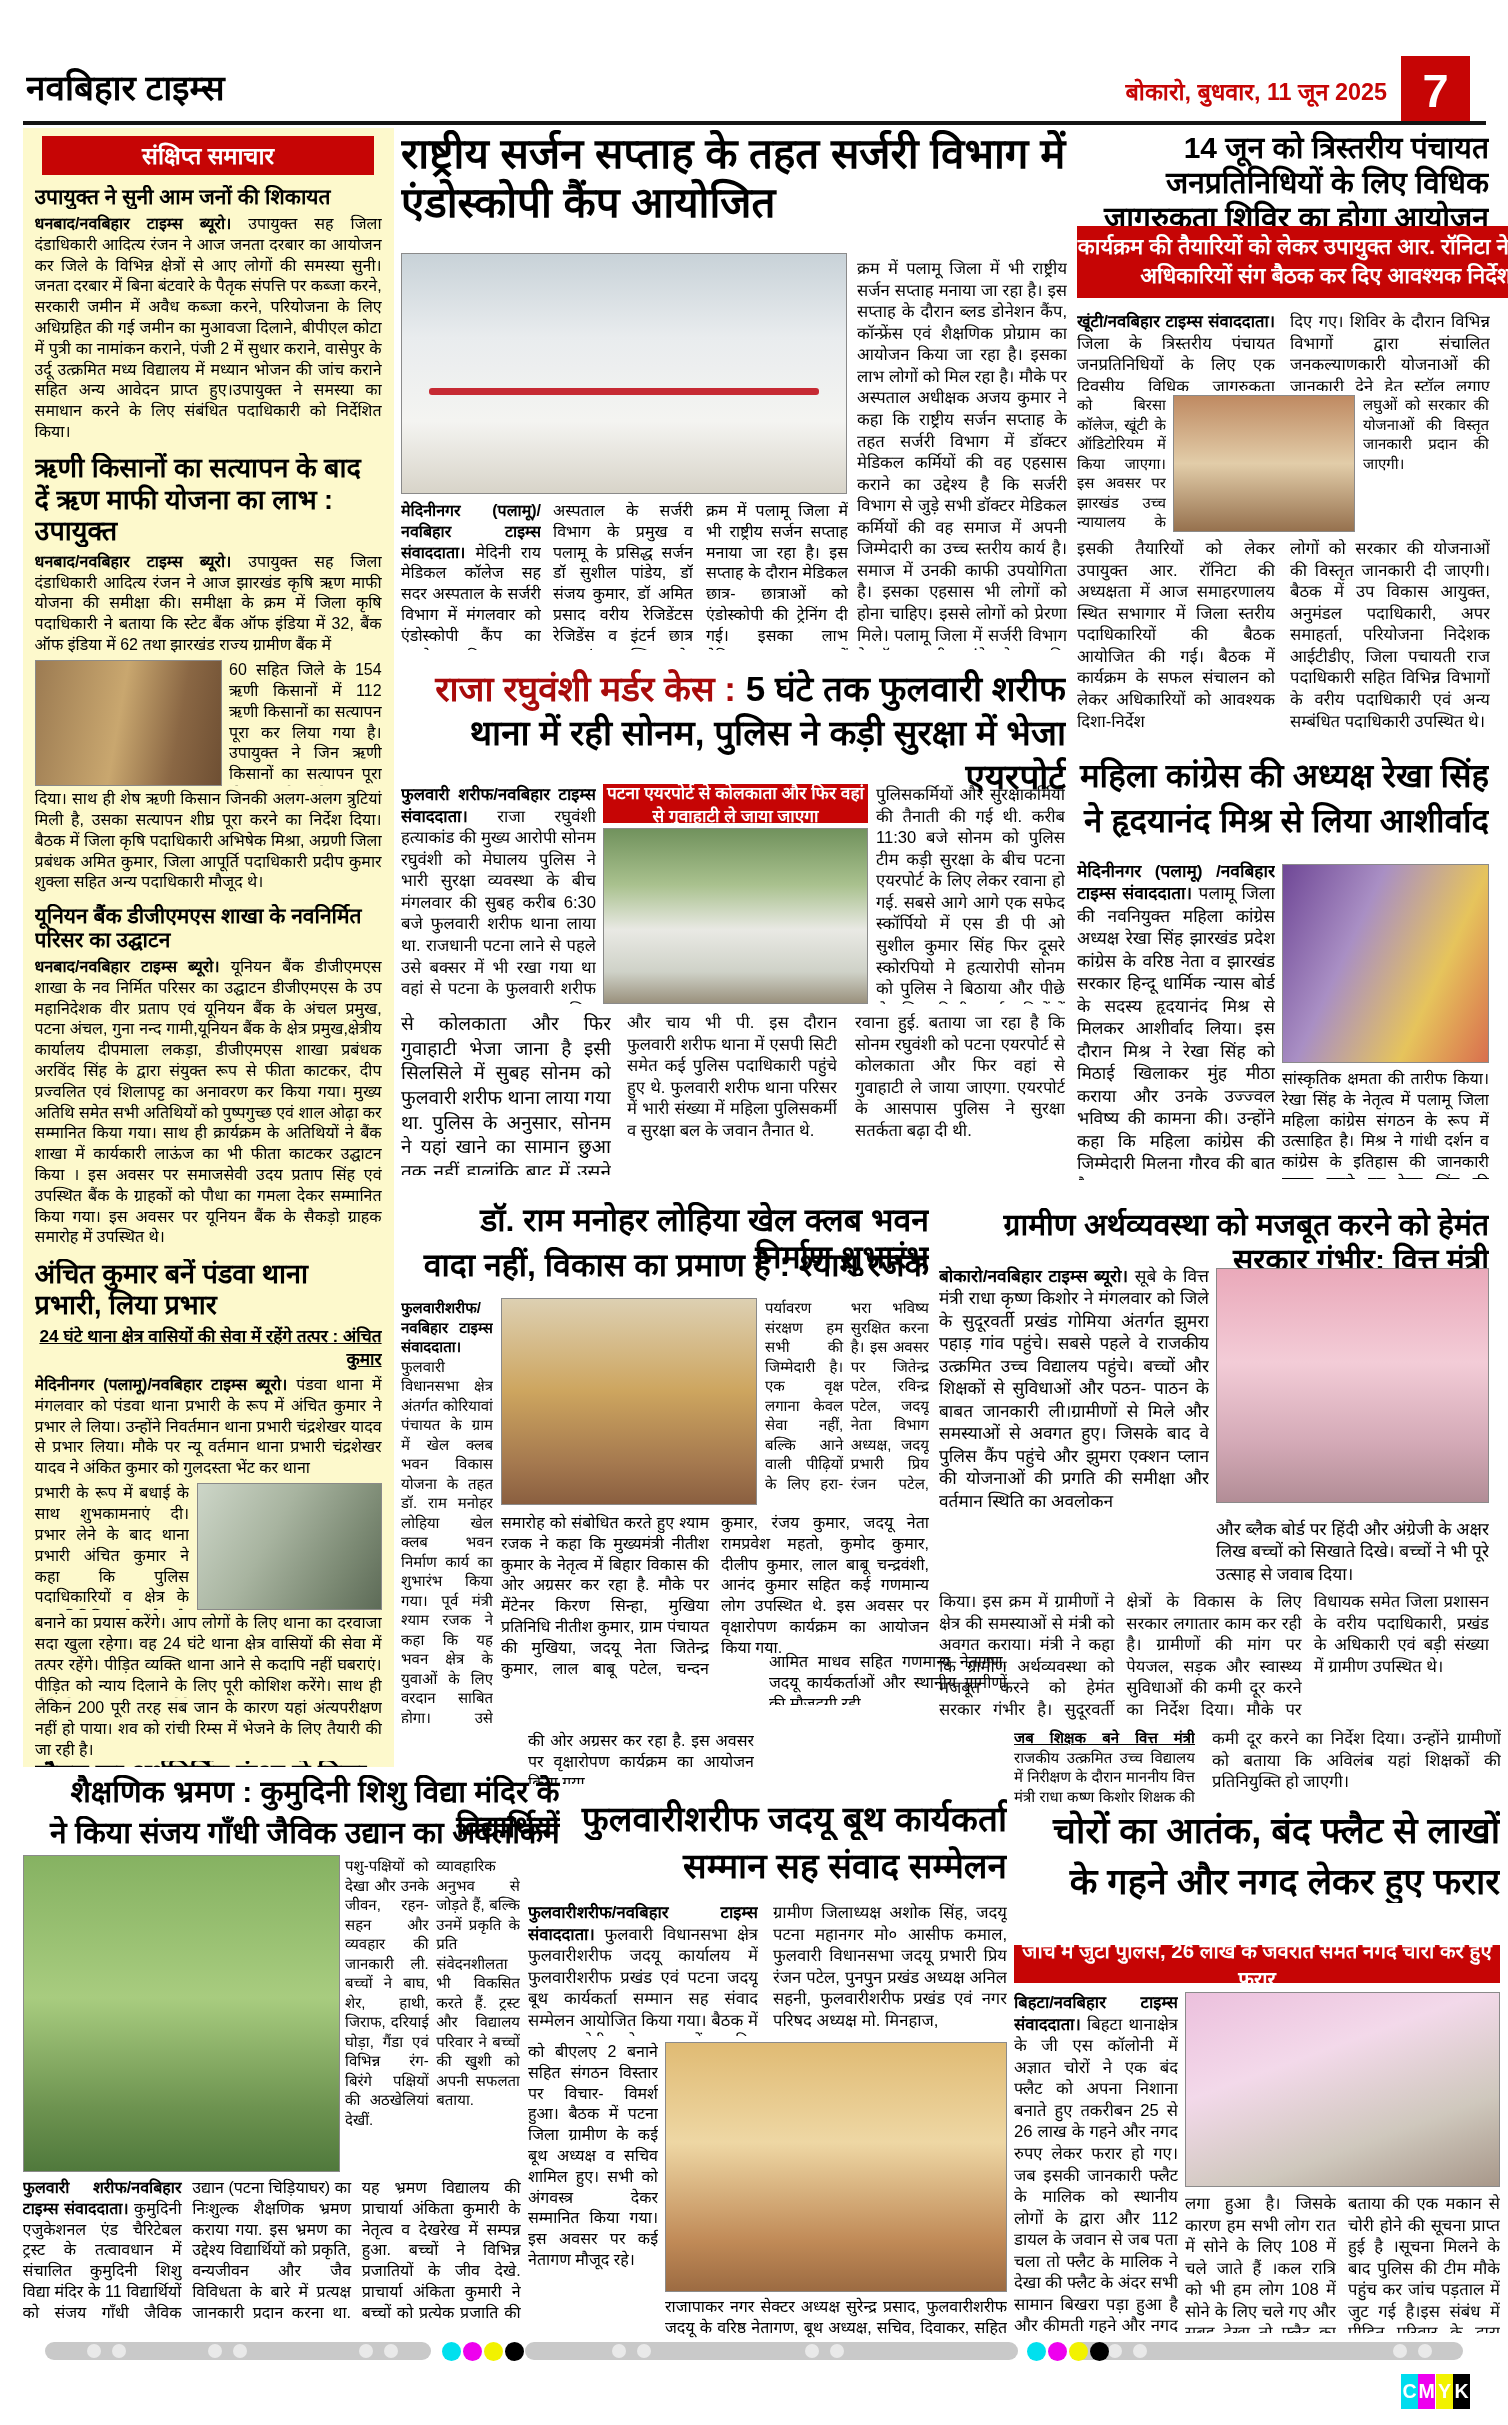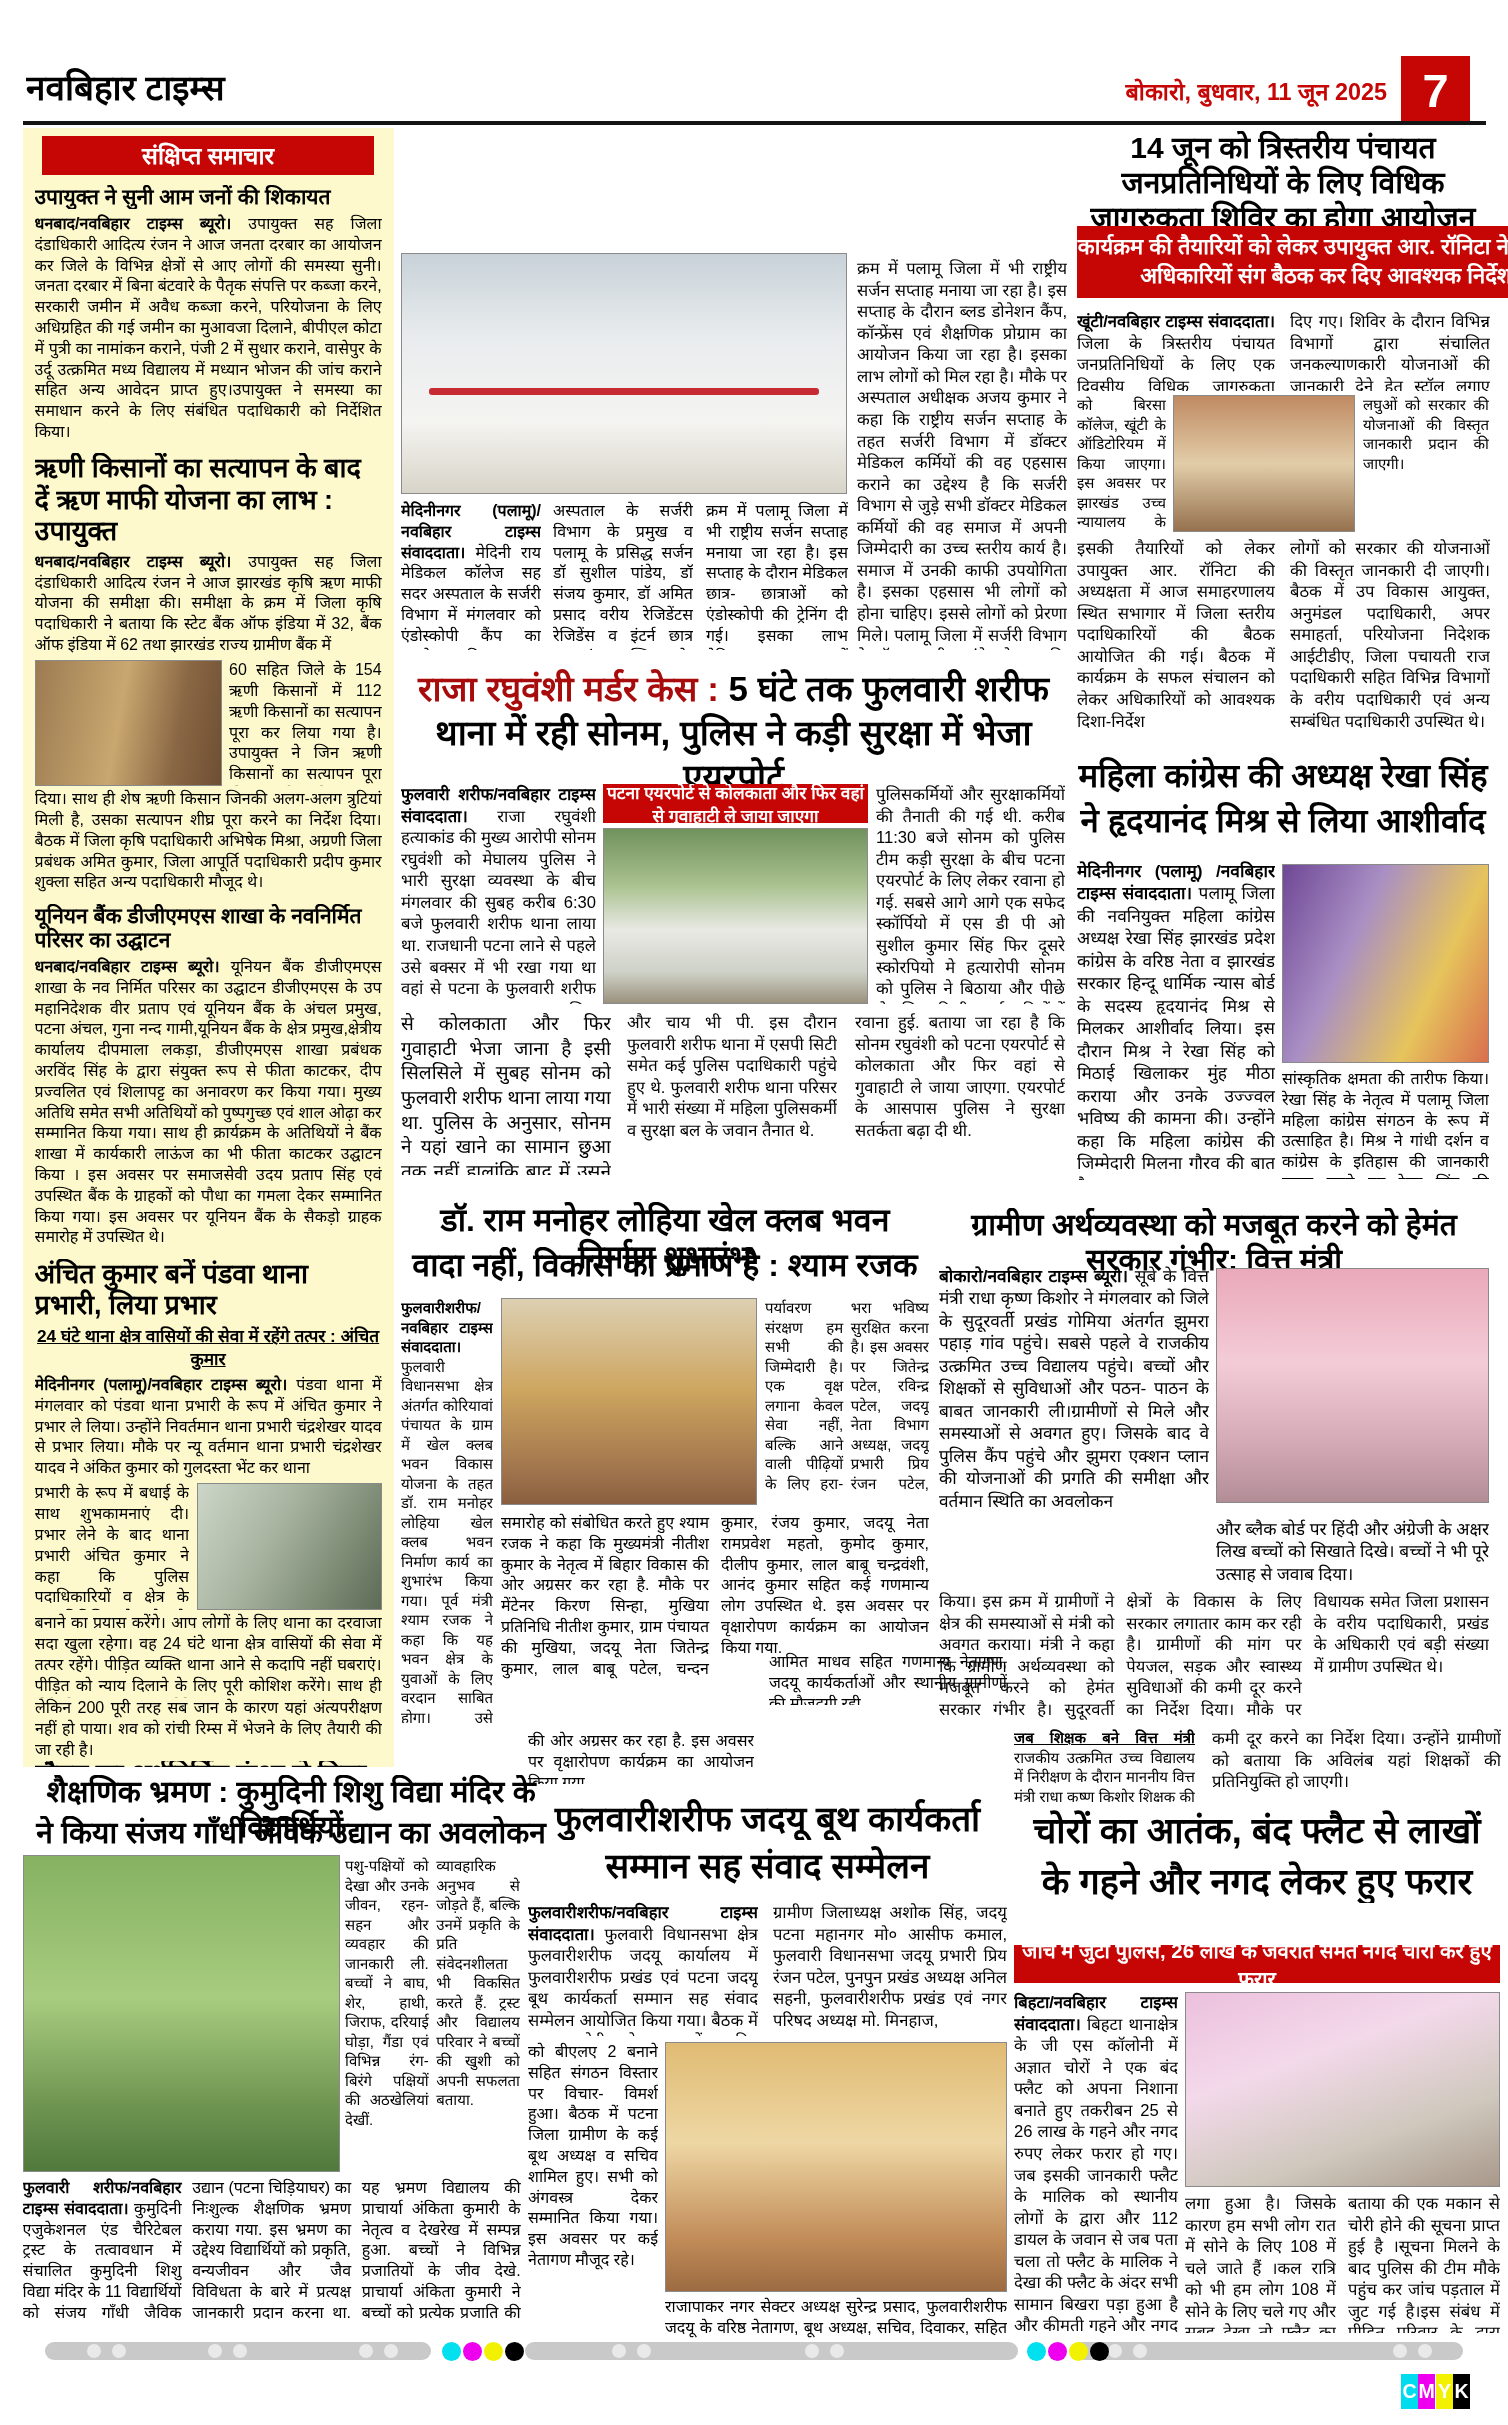--- a/index.html
+++ b/index.html
@@ -2,21 +2,21 @@
 <html style="font-size:12px"><head>
 <meta charset="utf-8">
 <style>
   html,body{margin:0;padding:0;background:#e8e8e8}
   .page{position:relative;width:1508px;height:2426px;background:#ffffff;overflow:hidden;
         font-family:"Liberation Sans","DejaVu Sans",sans-serif;color:#000}
   .abs{position:absolute;box-sizing:border-box}
   .bt{text-align:justify;overflow:hidden;line-height:1.3;font-size:17.3px}
   .byl{font-weight:bold}
   .hd{font-weight:800;overflow:hidden;line-height:1.16}
-  .ctr{text-align:center}
+  .ctr{text-align:right}
   .redbox{background:#c60505;color:#fff;font-weight:bold;display:flex;align-items:center;justify-content:center;text-align:center;overflow:hidden}
   .us{font-weight:bold;text-decoration:underline;overflow:hidden}
   .c2{column-count:2;column-gap:12px}
   .c3{column-count:3;column-gap:12px}
   .photo{border:0.8px solid #8a8a8a;box-sizing:border-box}
   .ph-surgery{background:linear-gradient(180deg,#c8d2d8 0%,#e9ecee 35%,#f4f4f1 70%,#d8d4c9 100%),#eee}
   .ph-ribbon{position:absolute;left:6%;right:6%;top:56%;height:6.8px;background:#c62a33;border-radius:3px}
   .ph-meeting{background:linear-gradient(100deg,#9c7b52 0%,#c9a76f 45%,#8a6744 75%,#6e4f33 100%)}
   .ph-anchit{background:linear-gradient(120deg,#cdd6c8 0%,#a8b4a0 40%,#7c8a74 75%,#5d6b57 100%)}
   .ph-khunti{background:linear-gradient(180deg,#bf8a62 0%,#e2cda9 50%,#96714e 100%)}
@@ -73,20 +73,21 @@
       <div class="bt" style="font-size:16px;height:127px">प्रभारी के रूप में बधाई के साथ शुभकामनाएं दी। प्रभार लेने के बाद थाना प्रभारी अंचित कुमार ने कहा कि पुलिस पदाधिकारियों व क्षेत्र के जनप्रतिनिधि समेत क्षेत्र के लोगों के साथ मिलजुल कर क्षेत्र में शांति व्यवस्था बेहतर</div>
       <div class="photo ph-anchit" style="width:185px;height:127px;flex:none"></div>
     </div>
     <div class="bt" style="font-size:16px;margin-top:3px">बनाने का प्रयास करेंगे। आप लोगों के लिए थाना का दरवाजा सदा खुला रहेगा। वह 24 घंटे थाना क्षेत्र वासियों की सेवा में तत्पर रहेंगे। पीड़ित व्यक्ति थाना आने से कदापि नहीं घबराएं। पीड़ित को न्याय दिलाने के लिए पूरी कोशिश करेंगे। साथ ही दोषियों पर कड़ा एक्शन लेंगे।</div>
 
     <div class="hd" style="font-size:27px;margin:10.6px 0 3px">दस दिन पूर्व बरात में आए 11 वर्षीय गौतम का अर्धनिर्मित कुंआ से मिला शव</div>
 
   </div>
   <div class="abs bt" style="left:35px;top:1698px;width:347px;height:63px;font-size:16px;background:#fdf9cc">लेकिन 200 पूरी तरह सब जान के कारण यहां अंत्यपरीक्षण नहीं हो पाया। शव को रांची रिम्स में भेजने के लिए तैयारी की जा रही है।</div>
 
+  <div class="abs hd" style="left:401px;top:130px;width:671px;font-size:42px">राष्ट्रीय सर्जन सप्ताह के तहत सर्जरी विभाग में एंडोस्कोपी कैंप आयोजित</div>
   <div class="abs photo ph-surgery" style="left:401px;top:253px;width:446px;height:241px">
       <div class="ph-ribbon"></div>
     </div>
   <div class="abs bt" style="left:857px;top:258px;width:210px;height:392px;font-size:16.6px">क्रम में पलामू जिला में भी राष्ट्रीय सर्जन सप्ताह मनाया जा रहा है। इस सप्ताह के दौरान ब्लड डोनेशन कैंप, कॉन्फ्रेंस एवं शैक्षणिक प्रोग्राम का आयोजन किया जा रहा है। इसका लाभ लोगों को मिल रहा है। मौके पर अस्पताल अधीक्षक अजय कुमार ने कहा कि राष्ट्रीय सर्जन सप्ताह के तहत सर्जरी विभाग में डॉक्टर मेडिकल कर्मियों की वह एहसास कराने का उद्देश्य है कि सर्जरी विभाग से जुड़े सभी डॉक्टर मेडिकल कर्मियों की वह समाज में अपनी जिम्मेदारी का उच्च स्तरीय कार्य है। समाज में उनकी काफी उपयोगिता है। इसका एहसास भी लोगों को होना चाहिए। इससे लोगों को प्रेरणा मिले। पलामू जिला में सर्जरी विभाग के डॉक्टर सुशील पांडेय ने कहा कि राष्ट्रीय सर्जन सप्ताह पलामू जिला में बहुत ही बेहतर तरीके से आयोजित किया जा रहा है। इसमें ब्लड डोनेशन कैंप, कॉन्फ्रेंस व शैक्षणिक प्रोग्राम आयोजित किया जा रहा है। इसका लाभ लोगों को मिल रहा है। 8 जून से 15 जून तक राष्ट्रीय सर्जन सप्ताह पूरे देश की तरह यहां भी मनाया जा रहा है।</div>
   <div class="abs" style="left:401px;top:501px;width:446px;height:149px">
     <div class="bt" style="position:absolute;left:0;width:140px;height:149px;font-size:16px"><span class="byl">मेदिनीनगर (पलामू)/नवबिहार टाइम्स संवाददाता।</span> <span>मेदिनी राय मेडिकल कॉलेज सह सदर अस्पताल के सर्जरी विभाग में मंगलवार को एंडोस्कोपी कैंप का आयोजन किया गया। कैंप का विधिवत  उद्घाटन अस्पताल अधीक्षक अजय कुमार ने फीता काटकर किया। इस अवसर पर पलामू सदर</span></div>
     <div class="bt" style="position:absolute;left:152px;width:140px;height:149px;font-size:16px">अस्पताल के सर्जरी विभाग के प्रमुख व पलामू के प्रसिद्ध सर्जन डॉ सुशील पांडेय, डॉ संजय कुमार, डॉ अमित प्रसाद वरीय रेजिडेंटस रेजिडेंस व इंटर्न छात्र -छात्राएं उपस्थित थे। बताते चलें कि पूरे देश में बीते 8 जून से राष्ट्रीय सर्जन सप्ताह मनाया जा रहा है। यह आगामी 15 जून को समाप्त होगा। इसी</div>
     <div class="bt" style="position:absolute;left:305px;width:142px;height:149px;font-size:16px">क्रम में पलामू जिला में भी राष्ट्रीय सर्जन सप्ताह मनाया जा रहा है। इस सप्ताह के दौरान मेडिकल छात्र- छात्राओं को एंडोस्कोपी की ट्रेनिंग दी गई। इसका लाभ मेडिकल छात्र-छात्राओं को मिला। मौके पर उपस्थित 15 जून को समाप्त होगा इसी   में भी मनाया जा रहा है।</div>
   </div>
 

